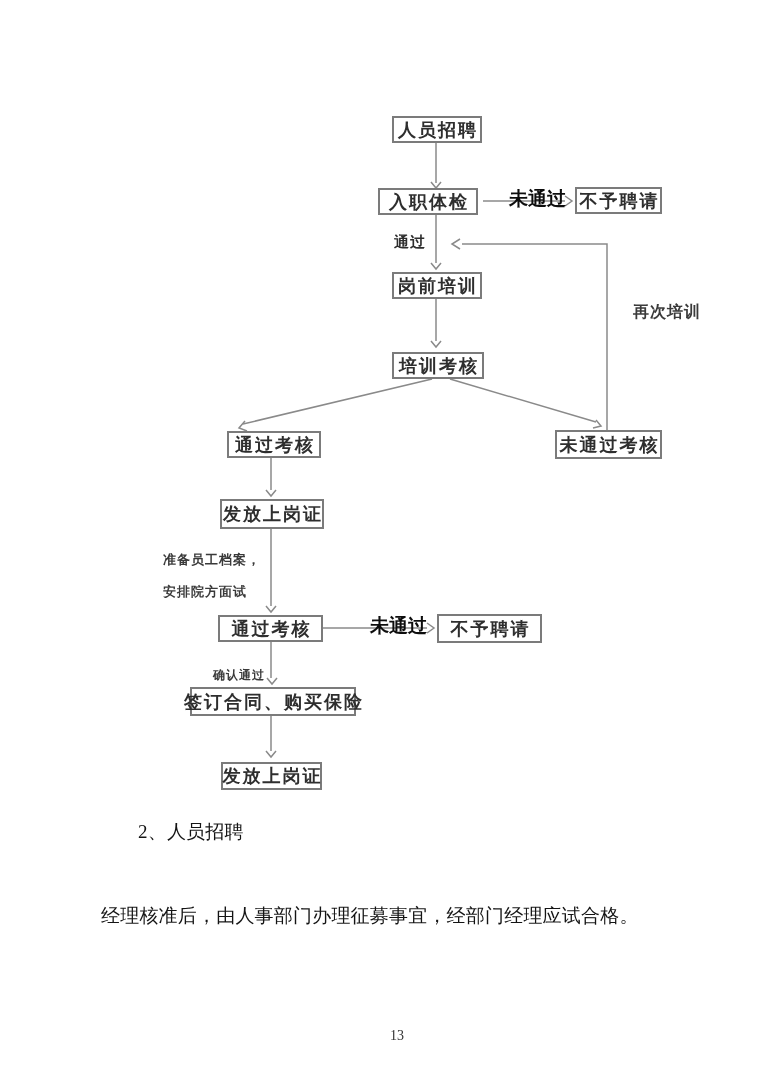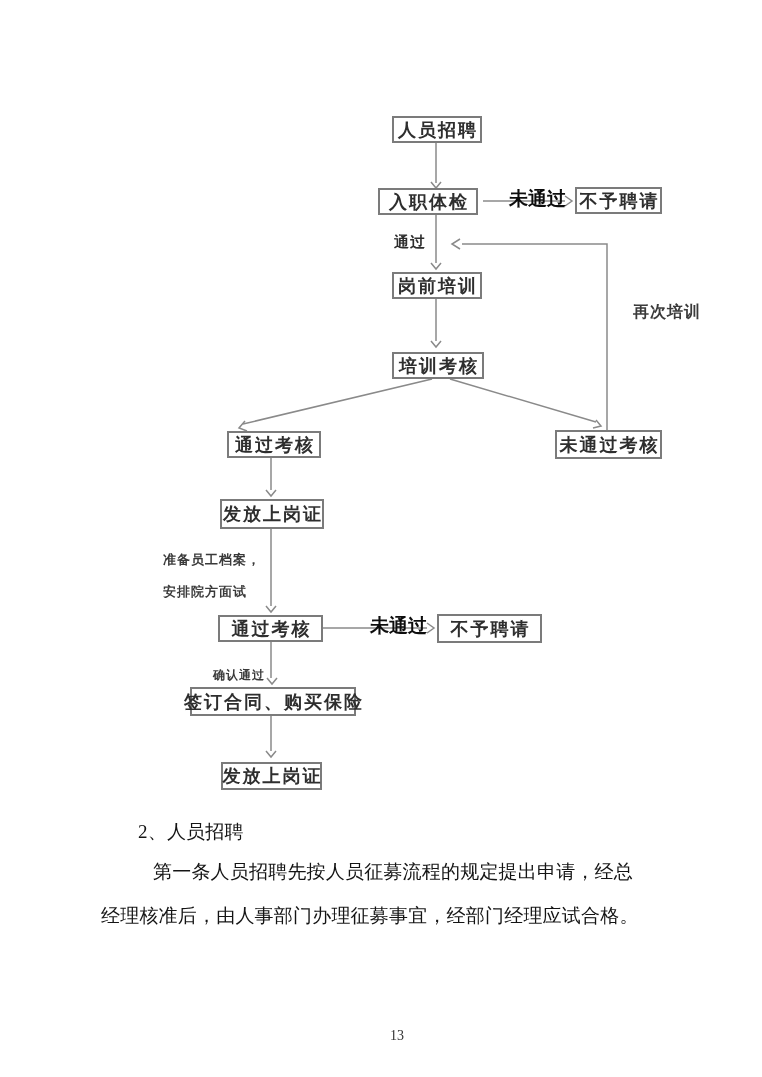--- a/index.html
+++ b/index.html
@@ -113,20 +113,19 @@
   <div class="flabel" style="left:163px;top:551px">准备员工档案，</div>
 
   <div class="flabel" style="left:163px;top:583px">安排院方面试</div>
 
   <div class="flabel big-label" style="left:370px;top:613px">未通过</div>
 
   <div class="flabel" style="left:213px;top:667px;font-size:12px">确认通过</div>
 
   <p class="bline" style="left:138px;top:819px">2、人员招聘</p>
 
-  <p class="bline" style="left:153px;top:859px">第一条人员招聘先按人员征募流程的规定提出申请，经总</p>
 
   <p class="bline" style="left:101px;top:903px">经理核准后，由人事部门办理征募事宜，经部门经理应试合格。</p>
 
 
   <div class="page-number">13</div>
 
 </div>
 
 </body></html>

